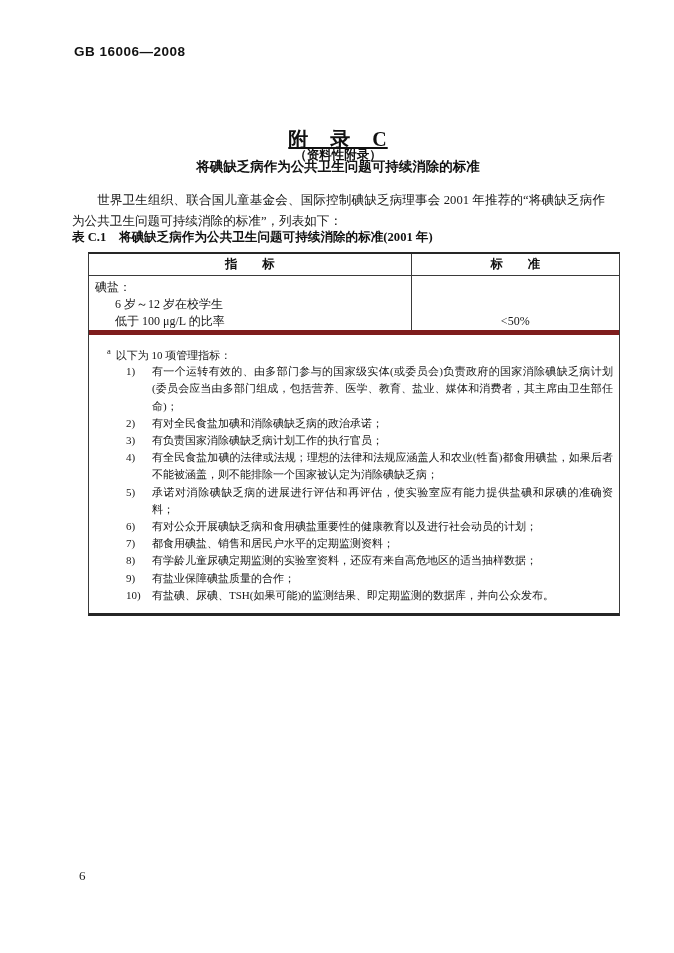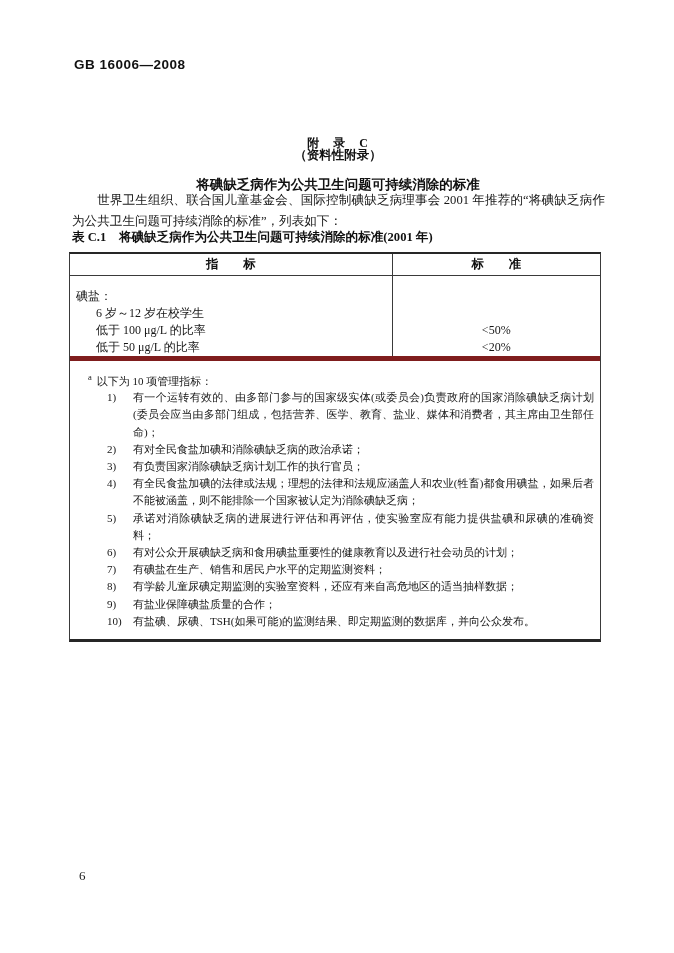--- a/index.html
+++ b/index.html
@@ -11,39 +11,39 @@
     width: 674px;
     height: 953px;
     background: #ffffff;
     margin: 0 auto;
     overflow: hidden;
   }
 
   .gb-header {
     position: absolute;
     left: 74px;
-    top: 57px;
+    top: 44px;
     font-family: "Liberation Sans", "DejaVu Sans", sans-serif;
     font-weight: bold;
     font-size: 13.5px;
     letter-spacing: 0.5px;
     color: #111;
   }
 
   .title-line {
     position: absolute;
     left: 72px;
     width: 532px;
     text-align: center;
     font-weight: bold;
     color: #111;
   }
-  .title-appendix   { top: 135px; font-size: 12px; letter-spacing: 1px; }
+  .title-appendix   { top: 126px; font-size: 20px; letter-spacing: 1px; text-decoration: underline; }
   .title-informative{ top: 147px; font-size: 12.5px; }
-  .title-main       { top: 176px; font-size: 13.5px; }
+  .title-main       { top: 158px; font-size: 13.5px; }
 
   .intro-para {
     position: absolute;
     left: 72px;
     top: 190px;
     width: 533px;
     font-size: 12.6px;
     line-height: 21px;
     text-indent: 2em;
     text-align: justify;
@@ -56,21 +56,21 @@
     top: 229px;
     width: 532px;
     text-align: left;
     font-weight: bold;
     font-size: 12.6px;
     color: #111;
   }
 
   .std-table-wrap {
     position: absolute;
-    left: 69px;
+    left: 88px;
     top: 252px;
     width: 532px;
     border-top: 2px solid #262626;
     border-bottom: 3px solid #262626;
     border-left: 1px solid #3a3a3a;
     border-right: 1px solid #3a3a3a;
   }
   table.std-table {
     width: 100%;
     border-collapse: collapse;
@@ -94,21 +94,21 @@
     height: 17px;
     font-size: 12px;
     vertical-align: middle;
     color: #161616;
     white-space: nowrap;
     overflow: hidden;
   }
   .std-table td.cell-ind { border-right: 1px solid #3a3a3a; padding-left: 6px; }
   .std-table td.cell-ind.indent { padding-left: 26px; }
   .std-table td.cell-std { text-align: center; }
-  .std-table tr.first-row td { padding-top: 12px; height: 20px; }
+  .std-table tr.first-row td { padding-top: 3px; height: 20px; }
   sup.fn-sup { font-size: 8px; vertical-align: super; line-height: 0; }
 
   .std-table td.cell-footnote {
     border-top: 5px solid #7f1d1d;
     padding: 8px 6px 9px 18px;
     white-space: normal;
     height: auto;
   }
   .fn-head {
     font-size: 11px;
@@ -173,24 +173,20 @@
             <td class="cell-std"></td>
           </tr>
           <tr>
             <td class="cell-ind indent"><span>6 岁～12 岁在校学生</span></td>
             <td class="cell-std"></td>
           </tr>
           <tr>
             <td class="cell-ind indent"><span>低于 100 μg/L 的比率</span></td>
             <td class="cell-std">&lt;50%</td>
           </tr>
-          <tr>
-            <td class="cell-ind indent"><span>低于 50 μg/L 的比率</span></td>
-            <td class="cell-std">&lt;20%</td>
-          </tr>
         </tbody>
       <tbody>
         <tr>
           <td class="cell-footnote" colspan="2">
             <div class="fn-head"><span class="fn-marker">a</span><span>以下为 10 项管理指标：</span></div>
             <div class="fn-items" id="footnote-items">
                 <div class="fn-item">
                   <span class="fn-num">1)</span>
                   <span class="fn-text">有一个运转有效的、由多部门参与的国家级实体(或委员会)负责政府的国家消除碘缺乏病计划(委员会应当由多部门组成，包括营养、医学、教育、盐业、媒体和消费者，其主席由卫生部任命)；</span>
                 </div>
@@ -209,21 +205,21 @@
                 <div class="fn-item">
                   <span class="fn-num">5)</span>
                   <span class="fn-text">承诺对消除碘缺乏病的进展进行评估和再评估，使实验室应有能力提供盐碘和尿碘的准确资料；</span>
                 </div>
                 <div class="fn-item">
                   <span class="fn-num">6)</span>
                   <span class="fn-text">有对公众开展碘缺乏病和食用碘盐重要性的健康教育以及进行社会动员的计划；</span>
                 </div>
                 <div class="fn-item">
                   <span class="fn-num">7)</span>
-                  <span class="fn-text">有碘盐在生产、销售和居民户水平的定期监测资料；</span>
+                  <span class="fn-text">都食用碘盐、销售和居民户水平的定期监测资料；</span>
                 </div>
                 <div class="fn-item">
                   <span class="fn-num">8)</span>
                   <span class="fn-text">有学龄儿童尿碘定期监测的实验室资料，还应有来自高危地区的适当抽样数据；</span>
                 </div>
                 <div class="fn-item">
                   <span class="fn-num">9)</span>
                   <span class="fn-text">有盐业保障碘盐质量的合作；</span>
                 </div>
                 <div class="fn-item">

